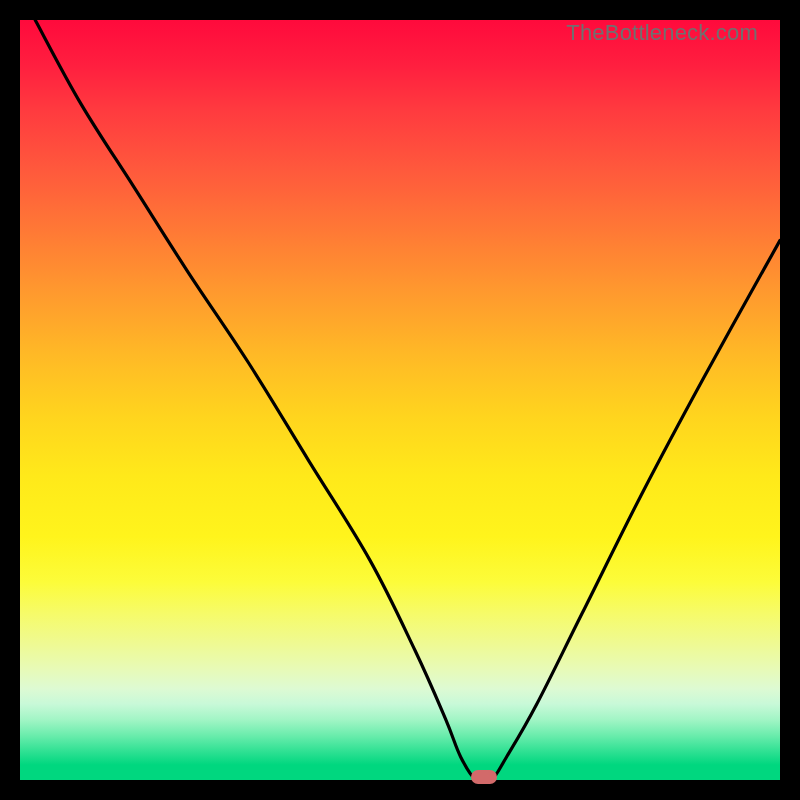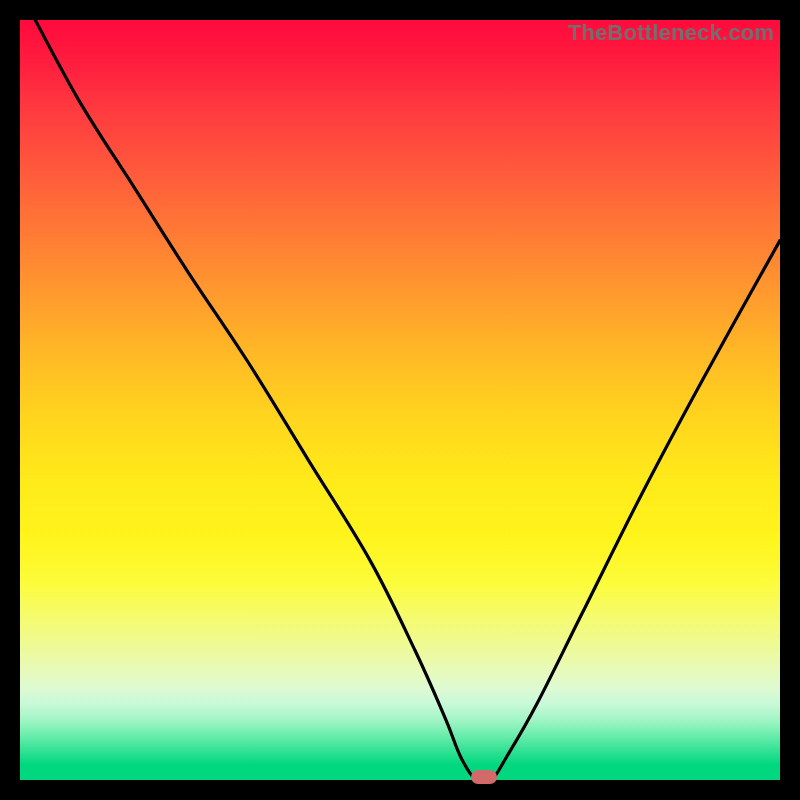--- a/index.html
+++ b/index.html
@@ -45,24 +45,24 @@
       #a3f5c6 92%,
       #6eedae 94%,
       #36e296 96%,
       #00d77f 98%,
       #00d77f 100%
     );
   }
   .watermark {
     position: absolute;
     top: 0px;
-    right: 6px;
+    right: 22px;
     color: #707070;
     font-size: 22px;
-    font-weight: 700;
+    font-weight: 400;
     letter-spacing: 0.2px;
     user-select: none;
   }
   svg.curve {
     position: absolute;
     left: 0;
     top: 0;
     width: 760px;
     height: 760px;
     overflow: visible;

